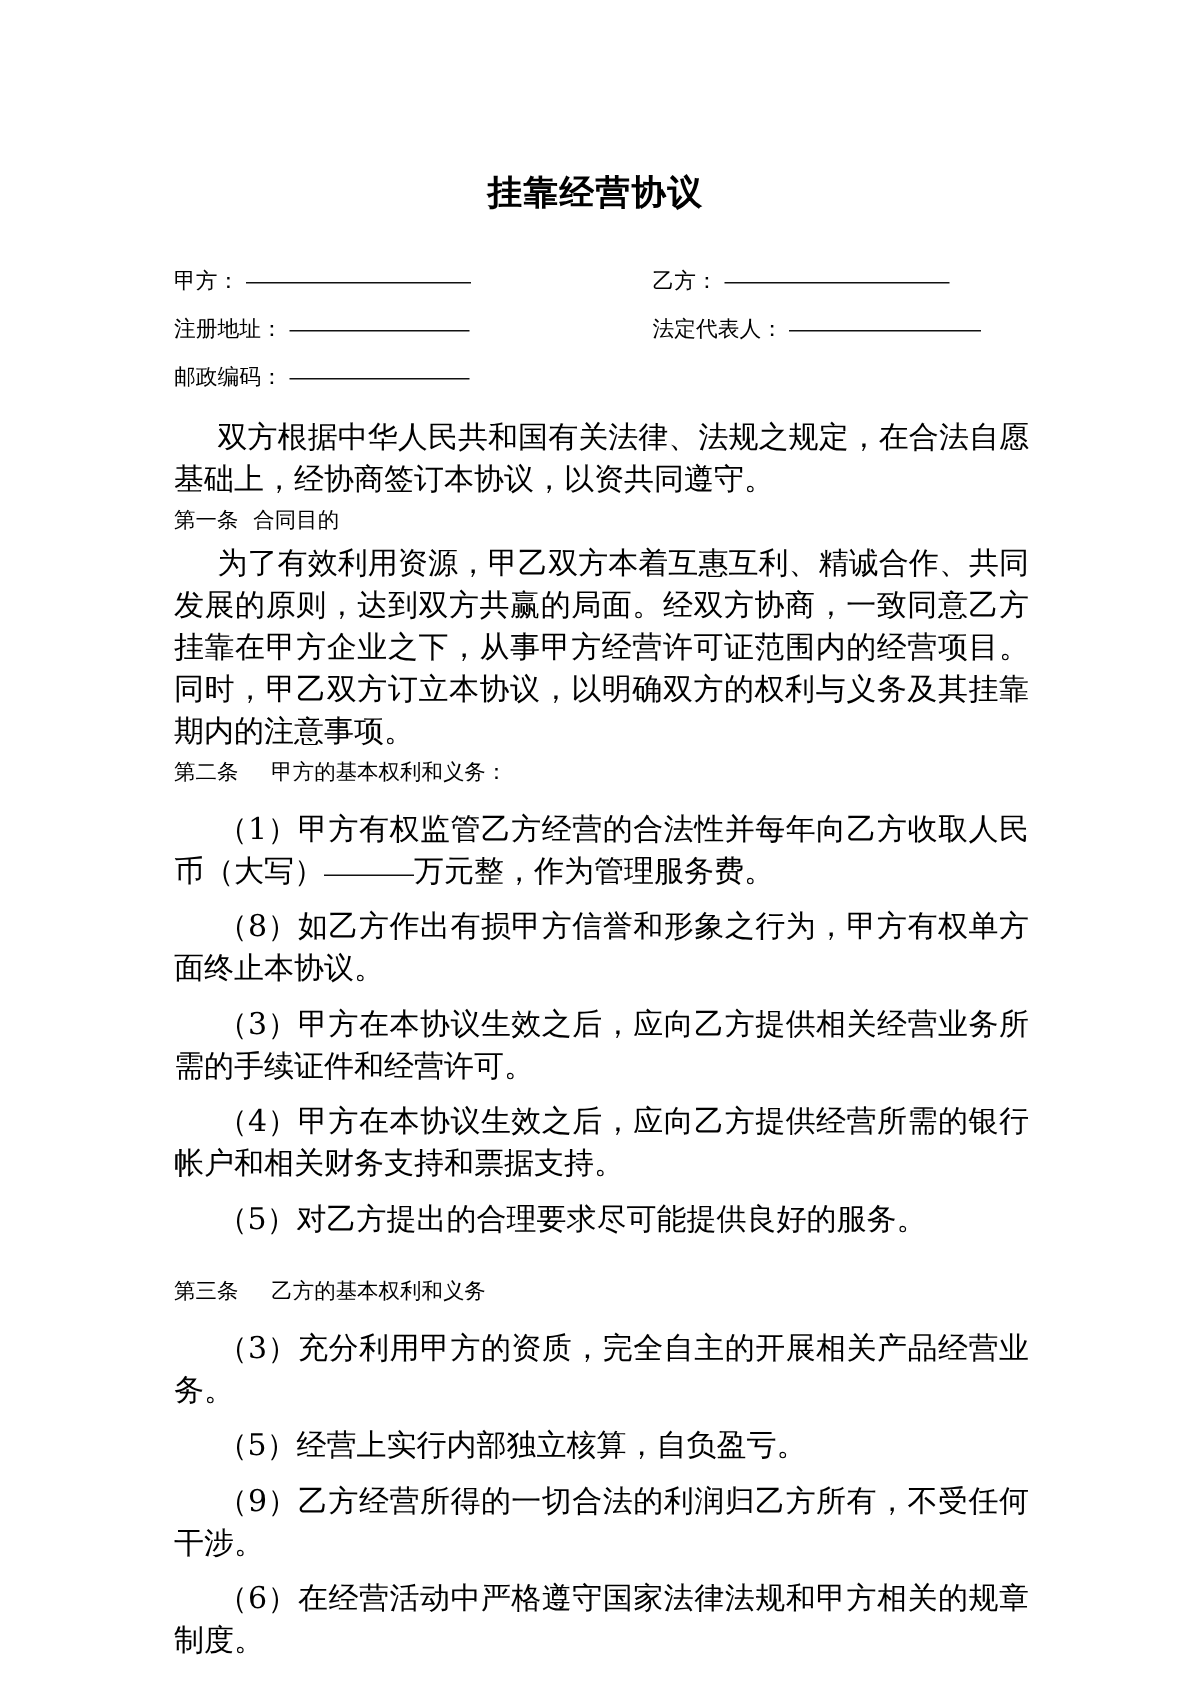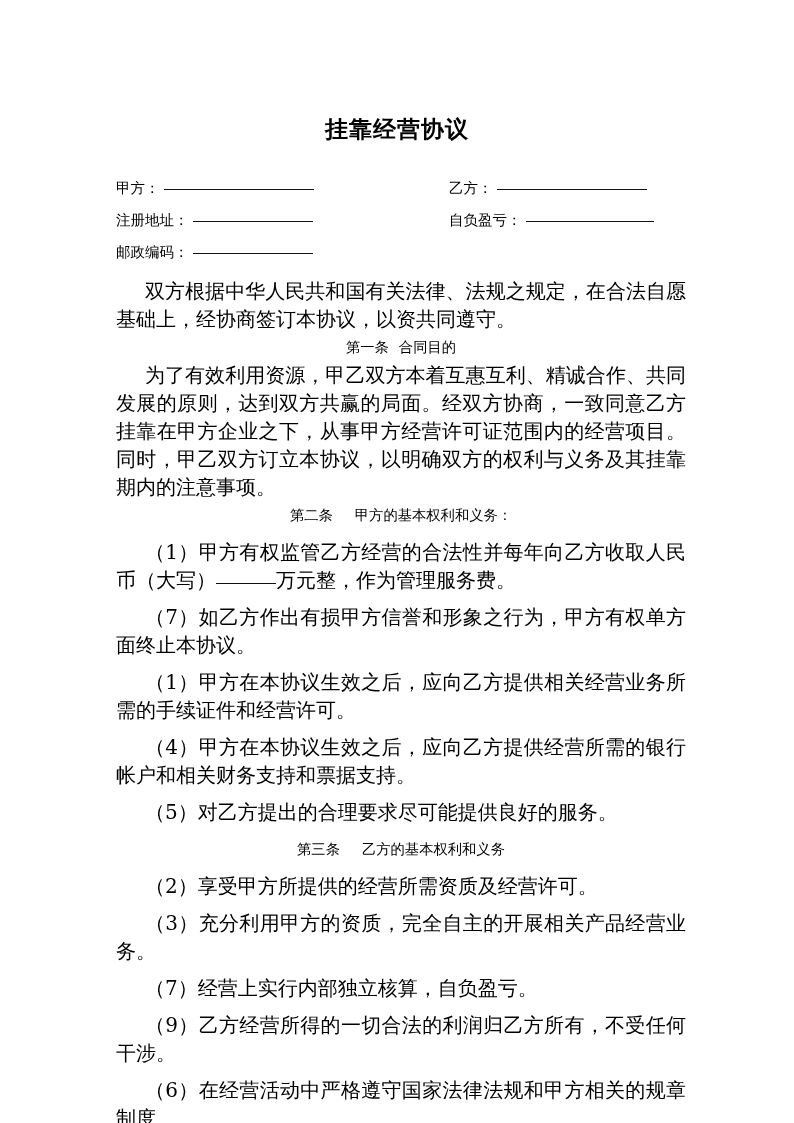--- a/index.html
+++ b/index.html
@@ -54,21 +54,21 @@
     font-family: "DejaVu Serif", "Liberation Serif", serif;
   }
   .field-left {
     position: absolute;
     left: 8px;
     top: 0;
     white-space: nowrap;
   }
   .field-right {
     position: absolute;
-    left: 341px;
+    left: 327px;
     top: 0;
     white-space: nowrap;
   }
   .flabel {
     font-size: 14.5px;
     text-align: center;
   }
   .fline {
     display: inline-block;
     border-bottom: 1.2px solid #111;
@@ -101,21 +101,20 @@
   .para.gap {
     margin-top: 9px;
   }
   .heading {
     font-size: 14.3px;
     line-height: 28px;
     margin: 0;
     padding-left: 8px;
     font-family: "DejaVu Serif", "Liberation Serif", serif;
     white-space: nowrap;
-    text-align: center;
   }
   .heading .hnum { margin-right: 10px; }
   .heading.wide .hnum { margin-right: 22px; }
 
   .inline-blank {
     display: inline-block;
     width: 60px;
     border-bottom: 1.1px solid #111;
     vertical-align: baseline;
     position: relative;
@@ -139,21 +138,21 @@
         <span class="field-right">
           <span class="flabel">乙方：</span><span class="fline w150"></span>
         </span>
       </div>
 
       <div class="field-row">
         <span class="field-left">
           <span class="flabel">注册地址：</span><span class="fline w120"></span>
         </span>
         <span class="field-right">
-          <span class="flabel">自负盈亏：</span><span class="fline w128"></span>
+          <span class="flabel">法定代表人：</span><span class="fline w128"></span>
         </span>
       </div>
 
 
       <div class="field-row">
         <span class="field-left">
           <span class="flabel">邮政编码：</span><span class="fline w120"></span>
         </span>
       </div>
 
@@ -166,29 +165,28 @@
       <span class="hnum">第一条</span><span>合同目的</span>
     </div>
     <p class="para indent">为了有效利用资源，甲乙双方本着互惠互利、精诚合作、共同发展的原则，达到双方共赢的局面。经双方协商，一致同意乙方挂靠在甲方企业之下，从事甲方经营许可证范围内的经营项目。同时，甲乙双方订立本协议，以明确双方的权利与义务及其挂靠期内的注意事项。</p>
 
     <div class="heading wide">
       <span class="hnum">第二条</span><span>甲方的基本权利和义务：</span>
     </div>
 
     <p class="para indent gap"><span>（1）甲方有权监管乙方经营的合法性并每年向乙方收取人民币（大写）</span><span class="inline-blank"></span><span>万元整，作为管理服务费。</span></p>
 
-    <p class="para indent gap">（7）如乙方作出有损甲方信誉和形象之行为，甲方有权单方面终止本协议。</p>
-    <p class="para indent gap">（1）甲方在本协议生效之后，应向乙方提供相关经营业务所需的手续证件和经营许可。</p>
+    <p class="para indent gap">（8）如乙方作出有损甲方信誉和形象之行为，甲方有权单方面终止本协议。</p>
+    <p class="para indent gap">（3）甲方在本协议生效之后，应向乙方提供相关经营业务所需的手续证件和经营许可。</p>
     <p class="para indent gap">（4）甲方在本协议生效之后，应向乙方提供经营所需的银行帐户和相关财务支持和票据支持。</p>
     <p class="para indent gap">（5）对乙方提出的合理要求尽可能提供良好的服务。</p>
 
-    <div class="heading wide" style="margin-top:9px;">
+    <div class="heading wide" style="margin-top:21px;">
       <span class="hnum">第三条</span><span>乙方的基本权利和义务</span>
     </div>
 
-    <p class="para indent gap">（2）享受甲方所提供的经营所需资质及经营许可。</p>
     <p class="para indent gap">（3）充分利用甲方的资质，完全自主的开展相关产品经营业务。</p>
-    <p class="para indent gap">（7）经营上实行内部独立核算，自负盈亏。</p>
+    <p class="para indent gap">（5）经营上实行内部独立核算，自负盈亏。</p>
     <p class="para indent gap">（9）乙方经营所得的一切合法的利润归乙方所有，不受任何干涉。</p>
     <p class="para indent gap">（6）在经营活动中严格遵守国家法律法规和甲方相关的规章制度。</p>
 
   </div>
 </div>
 
 </body></html>

